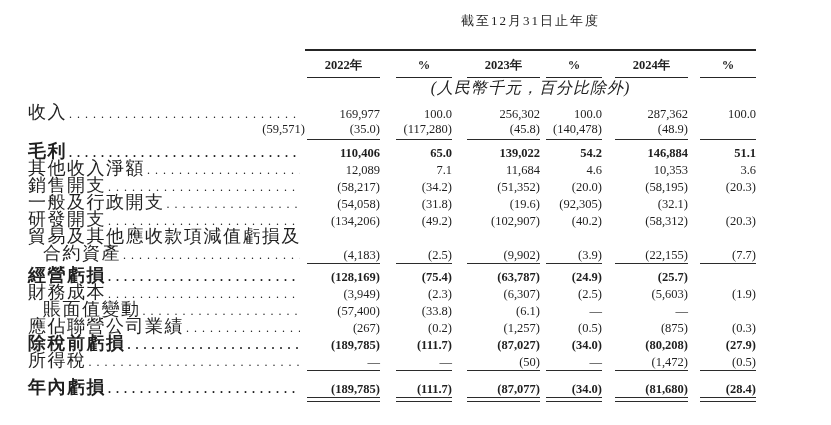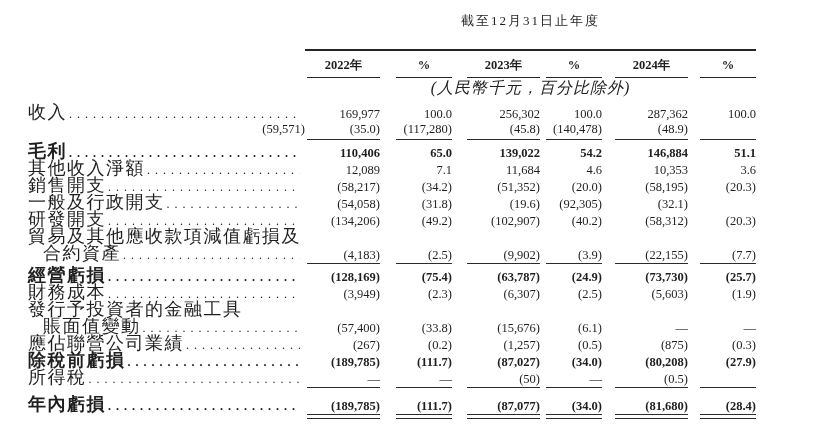--- a/index.html
+++ b/index.html
@@ -238,55 +238,41 @@
       </div>
       <div class="tr bold">
     <div class="td label">
       <span class="lbl">經營虧損</span>
       <span class="dots"></span>
     </div>
     <div class="td num">(128,169)</div>
     <div class="td num">(75.4)</div>
     <div class="td num">(63,787)</div>
     <div class="td num">(24.9)</div>
-    <div class="td num">(73,730)</div>
     <div class="td num">(25.7)</div>
   </div>
       <div class="tr">
     <div class="td label">
       <span class="lbl">財務成本</span>
       <span class="dots"></span>
     </div>
     <div class="td num">(3,949)</div>
     <div class="td num">(2.3)</div>
     <div class="td num">(6,307)</div>
     <div class="td num">(2.5)</div>
     <div class="td num">(5,603)</div>
     <div class="td num">(1.9)</div>
   </div>
       <div class="tr">
     <div class="td label">
-      <span class="lbl">發行予投資者的金融工具</span>
-
-    </div>
-    <div class="td num"></div>
-    <div class="td num"></div>
-    <div class="td num"></div>
-    <div class="td num"></div>
-    <div class="td num"></div>
-    <div class="td num"></div>
-  </div>
-      <div class="tr">
-    <div class="td label">
       <span class="lbl ind">賬面值變動</span>
       <span class="dots"></span>
     </div>
     <div class="td num">(57,400)</div>
     <div class="td num">(33.8)</div>
-    <div class="td num">(15,676)</div>
     <div class="td num">(6.1)</div>
     <div class="td num">—</div>
     <div class="td num">—</div>
   </div>
       <div class="tr">
     <div class="td label">
       <span class="lbl">應佔聯營公司業績</span>
       <span class="dots"></span>
     </div>
     <div class="td num">(267)</div>
@@ -310,20 +296,21 @@
   </div>
       <div class="tr">
     <div class="td label">
       <span class="lbl">所得稅</span>
       <span class="dots"></span>
     </div>
     <div class="td num">—</div>
     <div class="td num">—</div>
     <div class="td num">(50)</div>
     <div class="td num">—</div>
+    <div class="td num">(1,472)</div>
     <div class="td num">(0.5)</div>
   </div>
       <div class="rule-row">
         <div></div>
         <div>
           <div class="rl w"></div>
         </div>
         <div>
           <div class="rl n"></div>
         </div>

